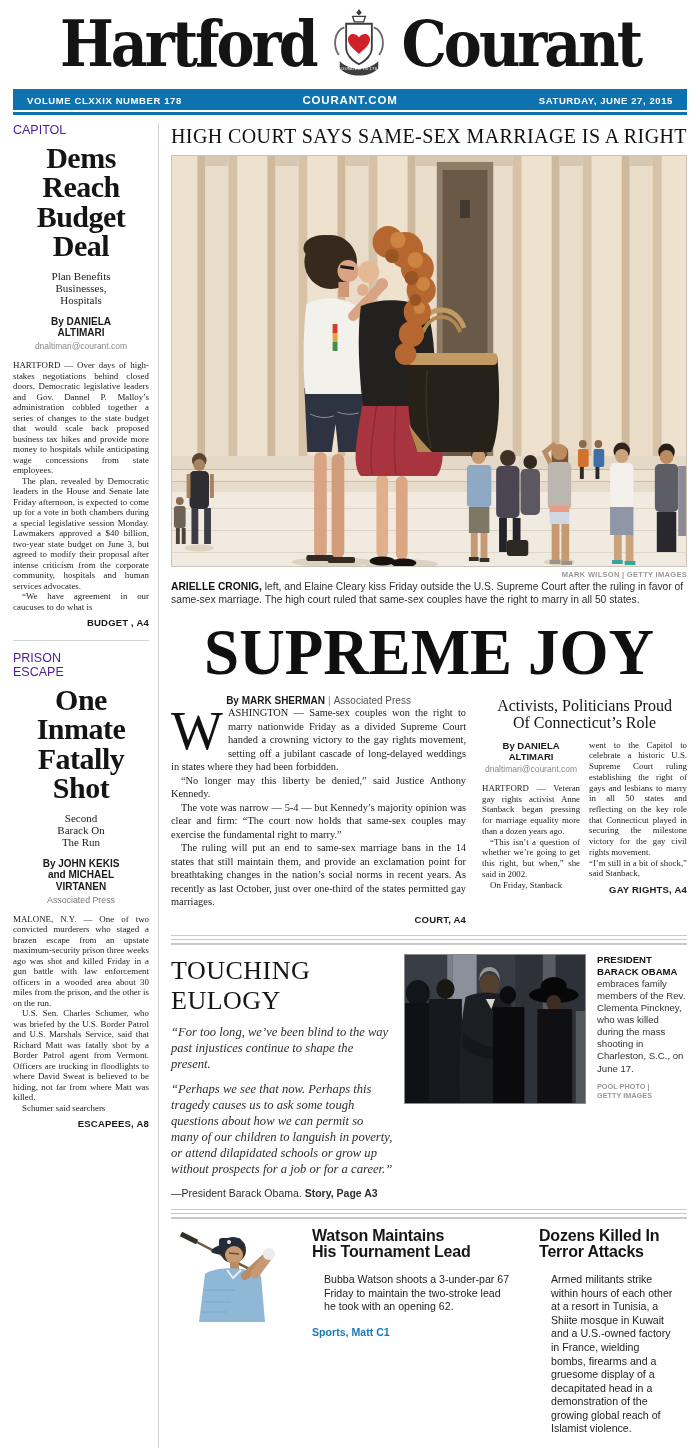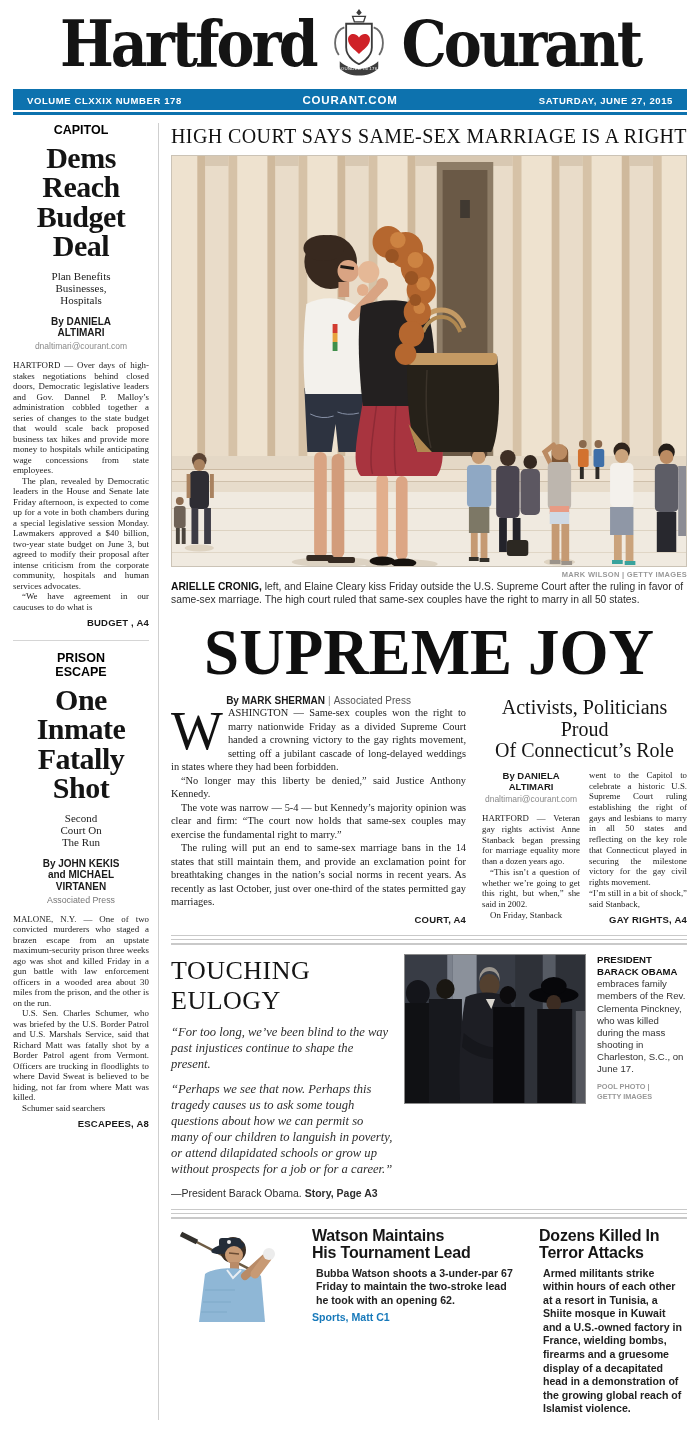--- a/index.html
+++ b/index.html
@@ -20,21 +20,21 @@
            padding:5px 14px 9px;font-size:9.5px;font-weight:700;letter-spacing:.6px;}
   .infobar .vol{flex:1;text-align:left;}
   .infobar .site{flex:1;text-align:center;font-size:11.5px;letter-spacing:.8px;}
   .infobar .date{flex:1;text-align:right;}
   .infobar::after{content:"";position:absolute;left:0;right:0;bottom:3.5px;height:1.3px;background:#fff;}
 
   
   .content{display:grid;grid-template-columns:146px 1fr;column-gap:12px;margin-top:8px;}
   .leftcol{border-right:1px solid #cfcfcf;padding-right:9px;}
 
-  .kicker{color:#000000;font-weight:700;font-size:12.5px;line-height:1.12;text-align:center;white-space:pre-line;}
+  .kicker{color:#4c1d95;font-weight:400;font-size:12.5px;line-height:1.12;white-space:pre-line;}
   .lede-hl{font-family:"Liberation Serif",serif;font-weight:700;font-size:30px;line-height:.98;text-align:center;
            white-space:pre-line;letter-spacing:-.5px;margin:6px 0 9px;color:#141414;}
   .deck{font-family:"Liberation Serif",serif;font-size:11px;line-height:1.12;text-align:center;
         white-space:pre-line;color:#212121;margin-bottom:9px;}
   .byline{text-align:center;font-weight:700;font-size:10px;line-height:1.18;white-space:pre-line;}
   .email{text-align:center;color:#8a8a8a;font-size:8.5px;margin:2px 0 9px;}
   .agency-sm{text-align:center;color:#777;font-size:8.8px;margin:2px 0 9px;}
   .body-serif{font-family:"Liberation Serif",serif;font-size:8.9px;line-height:1.18;text-align:justify;color:#1c1c1c;}
   .body-serif p{margin:0;text-indent:9px;}
   .body-serif p.np{text-indent:0;}
@@ -51,21 +51,21 @@
            margin:10px 0 2px;transform:scaleY(1.05);letter-spacing:0;}
   .story-cols{display:grid;grid-template-columns:1.44fr 1fr;column-gap:16px;margin-top:6px;}
   .byline-c{text-align:center;font-size:10px;}
   .byline-c .bn{font-weight:700;}
   .byline-c .sep{color:#888;margin:0 3px;}
   .byline-c .ag{color:#555;}
   .story-body{font-family:"Liberation Serif",serif;font-size:10.4px;line-height:1.3;text-align:justify;color:#1b1b1b;}
   .story-body p{margin:0;text-indent:10px;}
   .story-body p.np{text-indent:0;}
   .dropcap{float:left;font-family:"Liberation Serif",serif;font-size:55px;line-height:.8;padding:3px 5px 0 0;color:#111;}
-  .side-hl{font-family:"Liberation Serif",serif;font-size:20px;line-height:1.08;text-align:center;white-space:pre-line;
+  .side-hl{font-family:"Liberation Serif",serif;font-size:16px;line-height:1.08;text-align:center;white-space:pre-line;
            color:#161616;margin:2px 0 8px;}
   .side-cols{display:grid;grid-template-columns:1fr 1fr;column-gap:9px;}
   .side-body{font-family:"Liberation Serif",serif;font-size:8.8px;line-height:1.22;color:#1c1c1c;text-align:justify;}
   .side-body p{margin:0;text-indent:8px;}
   .side-body p.np{text-indent:0;}
   .side-byline{text-align:center;font-weight:700;font-size:9.5px;line-height:1.18;white-space:pre-line;}
 
   .rule4{height:9px;margin:10px 0 9px;background:repeating-linear-gradient(to bottom,#c9c9c9 0 1px,#fff 1px 4px);
          border-bottom:1px solid #c9c9c9;}
 
@@ -76,21 +76,21 @@
   .eu-attr{font-size:10.5px;color:#2e2e2e;}
   .eu-photo{border:1px solid #8a8a8a;line-height:0;align-self:start;}
   .eu-cap{font-size:9.6px;line-height:1.26;color:#333;}
   .eu-cap .lead{font-weight:700;color:#111;}
   .eu-credit{font-size:7.3px;font-weight:700;color:#999;margin-top:7px;line-height:1.35;white-space:pre-line;}
 
   
   .briefs{display:grid;grid-template-columns:128px 214px 1fr;column-gap:13px;margin-top:2px;}
   .golf{line-height:0;}
   .brief-title{font-size:16px;line-height:1.05;font-weight:700;letter-spacing:-.2px;color:#161616;margin:0 0 5px;white-space:pre-line;}
-  .brief-body{font-size:10.6px;line-height:1.28;color:#222;margin:4px;font-weight:bold;}
+  .brief-body{font-size:10.6px;line-height:1.28;color:#222;margin:12px;}
   .brief-page{color:#1779ba;font-weight:700;font-size:10.6px;margin-top:1px;}
 </style>
 </head>
 <body>
 
 <div class="page">
 
 
   <div class="masthead">
     <span class="mast-word">Hartford</span>
@@ -142,21 +142,21 @@
       <hr class="sect-split">
 
       <div>
         <div class="kicker">PRISON
 ESCAPE</div>
         <div class="lede-hl">One
 Inmate
 Fatally
 Shot</div>
         <div class="deck">Second
-Court On
+Barack On
 The Run</div>
         <div class="byline">By JOHN KEKIS
 and MICHAEL
 VIRTANEN</div>
         <div class="agency-sm">Associated Press</div>
         <div class="body-serif">
           <p class="np">MALONE, N.Y. — One of two convicted murderers who staged a brazen escape from an upstate maximum-security prison three weeks ago was shot and killed Friday in a gun battle with law enforcement officers in a wooded area about 30 miles from the prison, and the other is on the run.</p>
           <p>U.S. Sen. Charles Schumer, who was briefed by the U.S. Border Patrol and U.S. Marshals Service, said that Richard Matt was fatally shot by a Border Patrol agent from Vermont. Officers are trucking in floodlights to where David Sweat is believed to be hiding, not far from where Matt was killed.</p>
           <p>Schumer said searchers</p>
         </div>

